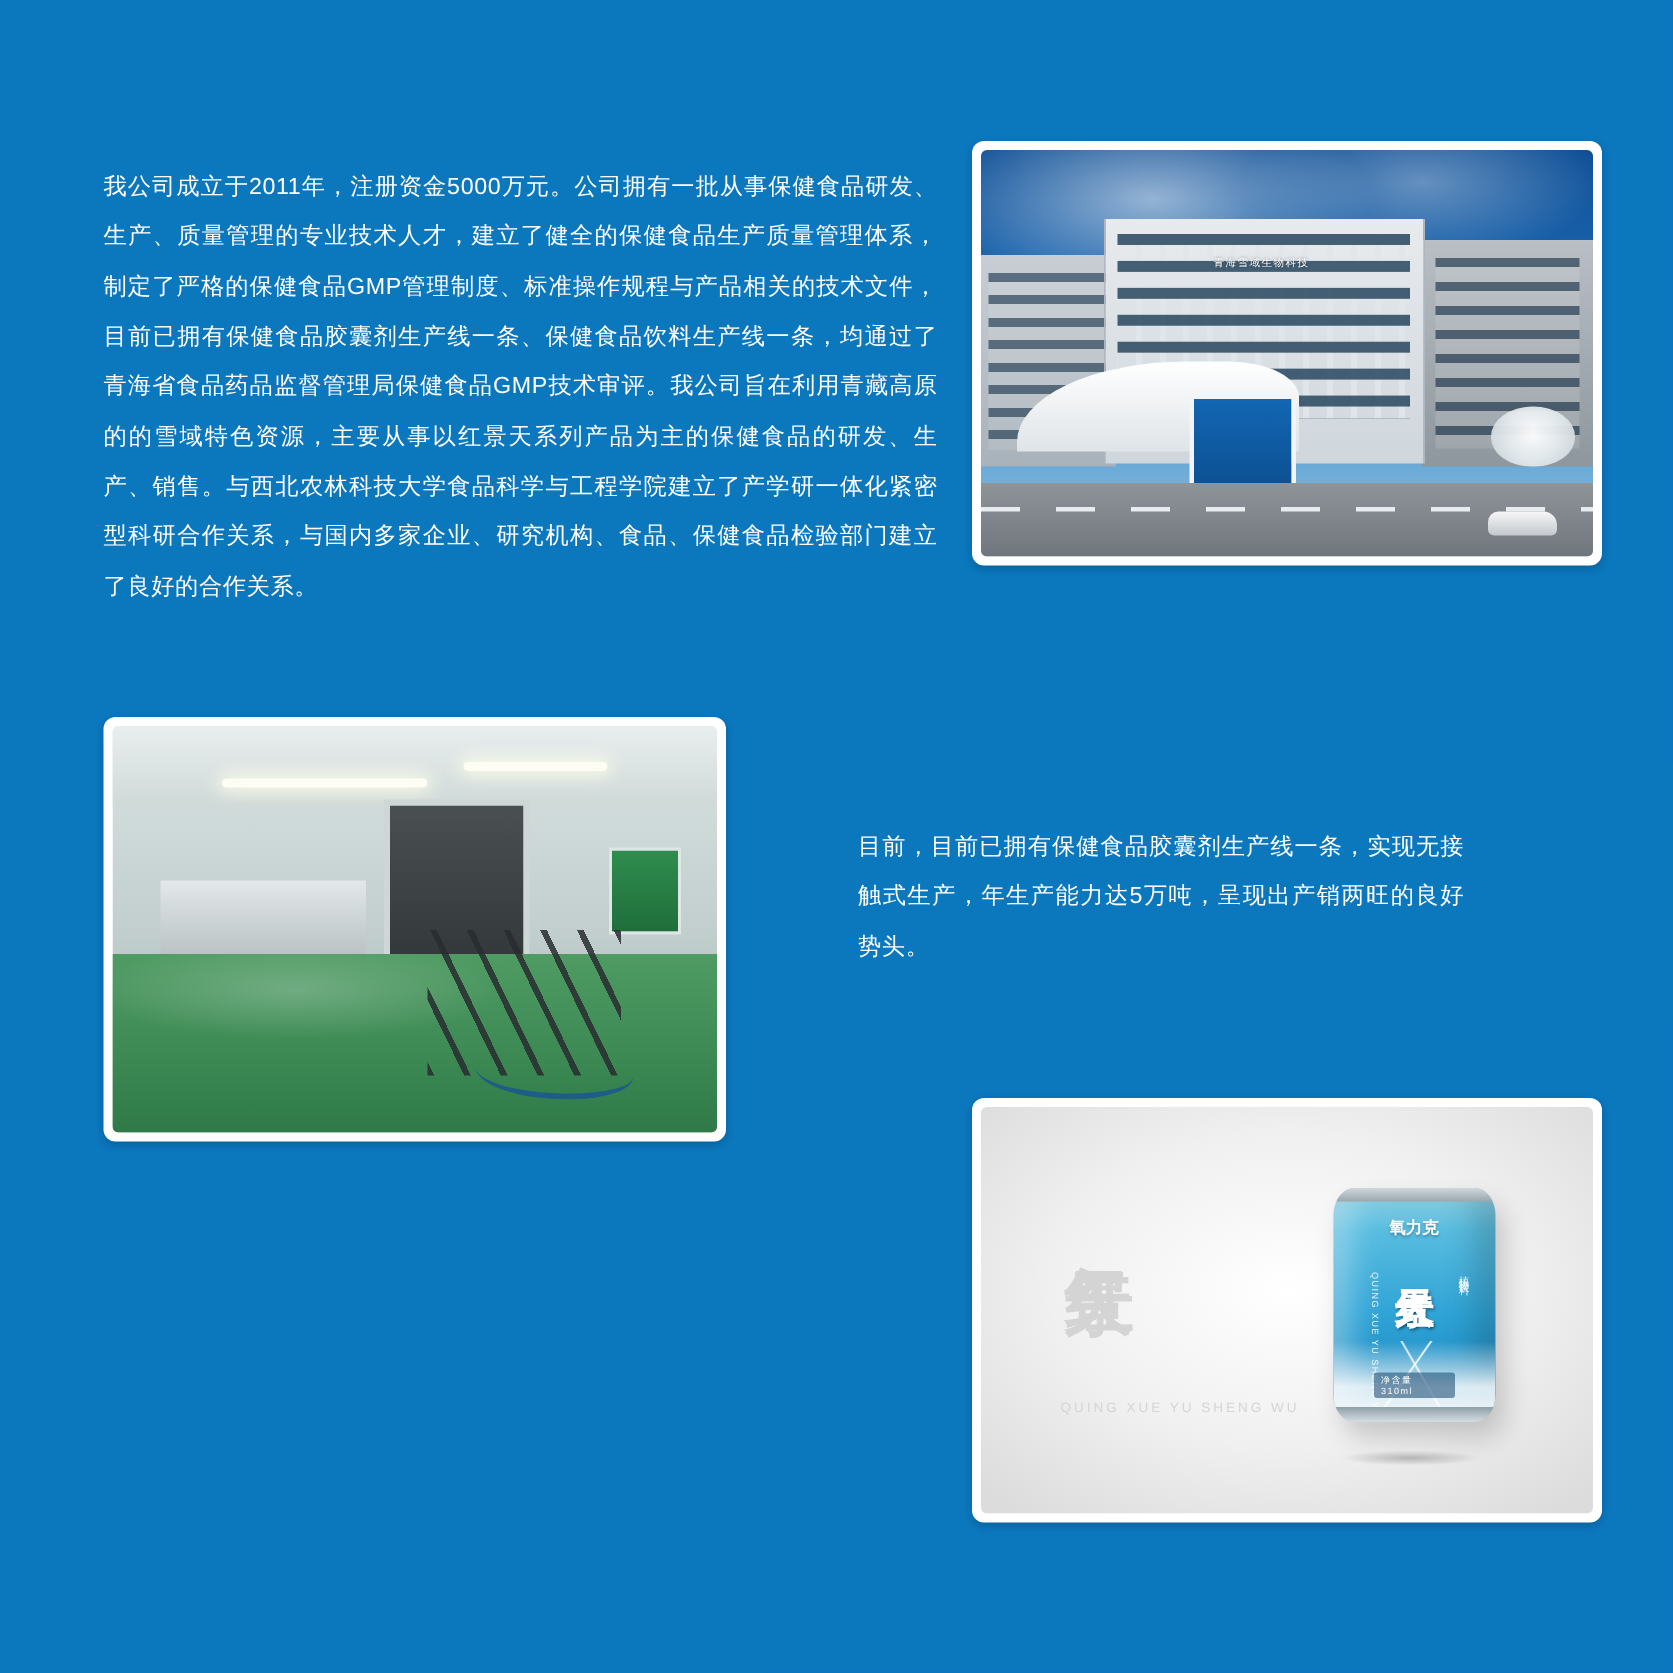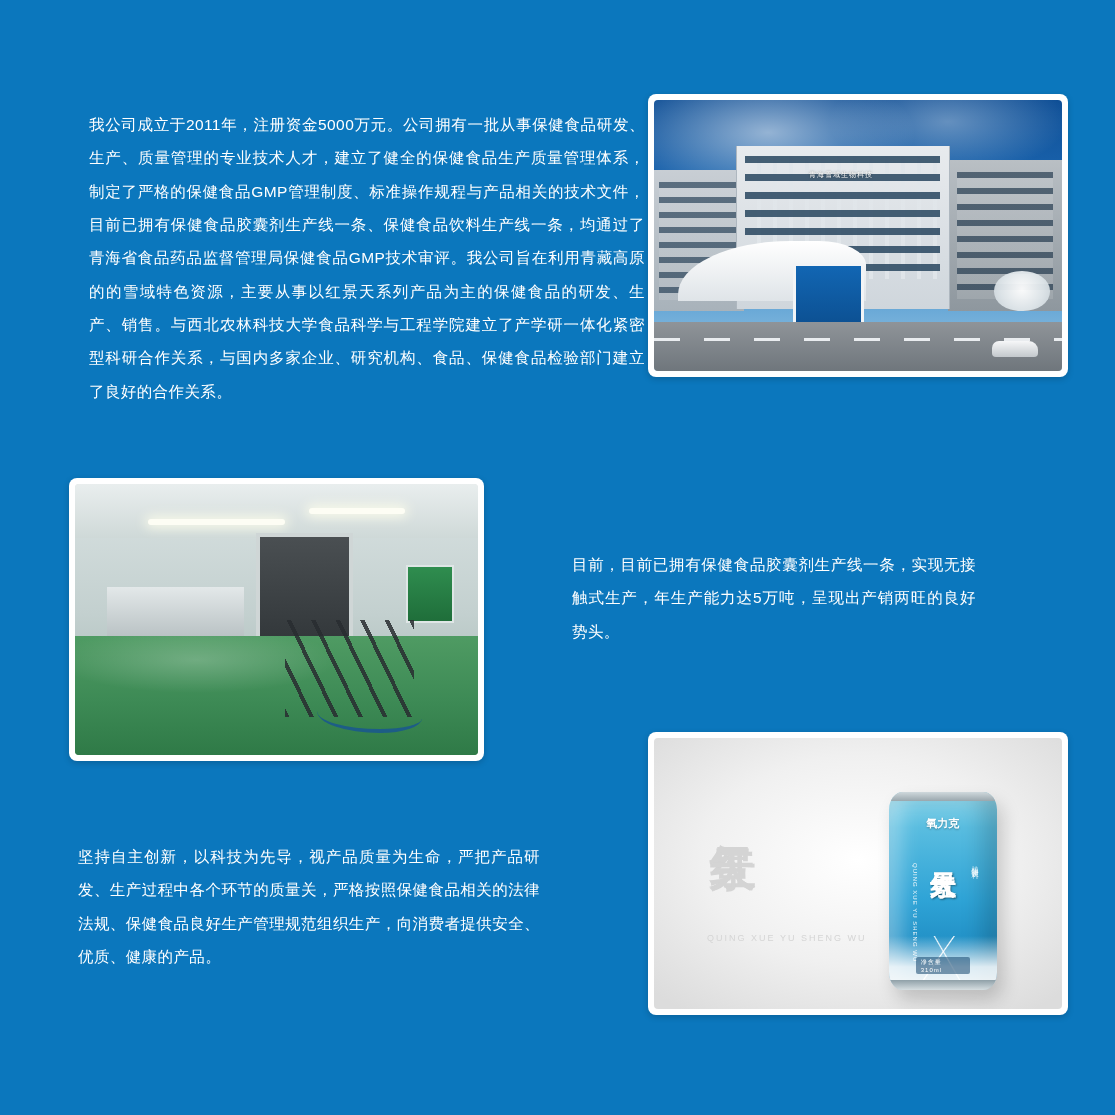--- a/index.html
+++ b/index.html
@@ -194,21 +194,21 @@
     text-orientation: upright;
     opacity: 0.85;
     font-family: "Liberation Serif", "DejaVu Serif", serif;
   }
   .pr-watermark-sub {
     position: absolute; left: 13%; top: 72%;
     color: #d5d5d5; font-size: 9px; letter-spacing: 2px;
   }
   .pr-can {
     position: absolute; right: 16%; top: 20%;
-    width: 108px; height: 198px;
+    width: 108px; height: 156px;
     border-radius: 14px / 18px;
     background:
       linear-gradient(180deg, #8fd6ea 0%, #59bde0 18%, #2ea3d6 55%, #1b86bd 88%, #bfd6e0 100%);
     box-shadow: inset -14px 0 22px rgba(0,0,0,0.18), inset 12px 0 20px rgba(255,255,255,0.35), 6px 10px 18px rgba(0,0,0,0.18);
     overflow: hidden;
   }
   .pr-can-top {
     position: absolute; left: 0; right: 0; top: 0; height: 9px;
     background: linear-gradient(180deg, #cfd8dc 0%, #9aa7ad 100%);
   }
@@ -255,21 +255,21 @@
     background: rgba(20, 70, 110, 0.55);
     padding: 1px 5px; border-radius: 2px;
   }
   .pr-shadow {
     position: absolute; right: 14%; bottom: 11%;
     width: 130px; height: 14px;
     background: radial-gradient(ellipse 50% 50% at 50% 50%, rgba(0,0,0,0.22) 0%, rgba(0,0,0,0) 72%);
   }
 
   
-  .txt1 { left: 69px; top: 108px; width: 556px; margin-left: 20px; }
+  .txt1 { left: 69px; top: 108px; width: 556px; }
   .txt2 { left: 572px; top: 548px; width: 404px; }
   .txt3 { left: 78px; top: 840px; width: 462px; }
 </style>
 </head>
 <body>
 
 <div class="page">
 
   <div class="block text-block txt1">
     <p>我公司成立于2011年，注册资金5000万元。公司拥有一批从事保健食品研发、生产、质量管理的专业技术人才，建立了健全的保健食品生产质量管理体系，制定了严格的保健食品GMP管理制度、标准操作规程与产品相关的技术文件，目前已拥有保健食品胶囊剂生产线一条、保健食品饮料生产线一条，均通过了青海省食品药品监督管理局保健食品GMP技术审评。我公司旨在利用青藏高原的的雪域特色资源，主要从事以红景天系列产品为主的保健食品的研发、生产、销售。与西北农林科技大学食品科学与工程学院建立了产学研一体化紧密型科研合作关系，与国内多家企业、研究机构、食品、保健食品检验部门建立了良好的合作关系。</p>
@@ -302,23 +302,20 @@
       <div class="ws-floor"></div>
       <div class="ws-pipes"></div>
       <div class="ws-hose"></div>
     </div>
   </div>
 
   <div class="block text-block txt2">
     <p>目前，目前已拥有保健食品胶囊剂生产线一条，实现无接触式生产，年生产能力达5万吨，呈现出产销两旺的良好势头。</p>
   </div>
 
-  <div class="block text-block txt3">
-    <p>坚持自主创新，以科技为先导，视产品质量为生命，严把产品研发、生产过程中各个环节的质量关，严格按照保健食品相关的法律法规、保健食品良好生产管理规范组织生产，向消费者提供安全、优质、健康的产品。</p>
-  </div>
 
   <div class="photo-frame ph3">
     <div class="photo-inner">
       <div class="pr-bg"></div>
       <div class="pr-watermark">红景天</div>
       <div class="pr-watermark-sub">QUING XUE YU SHENG WU</div>
       <div class="pr-shadow"></div>
       <div class="pr-can">
         <div class="pr-can-top"></div>
         <div class="pr-can-brand">氧力克</div>

